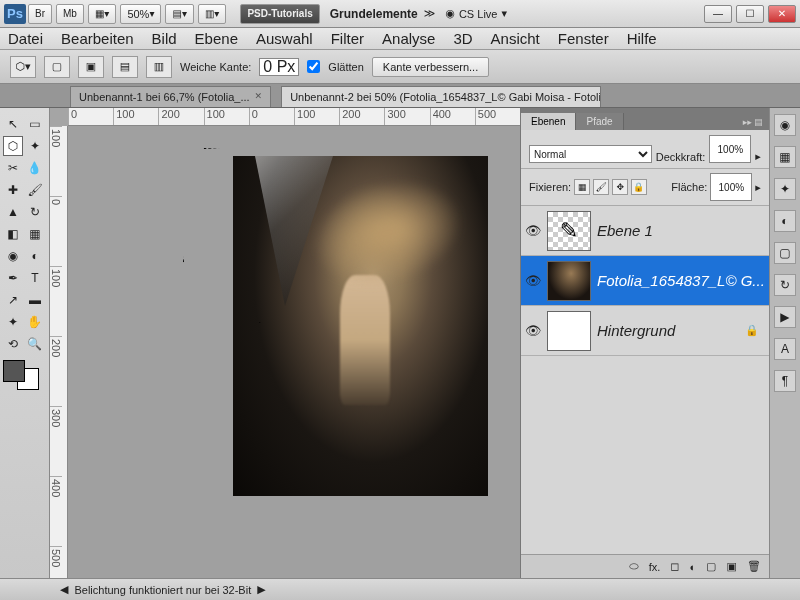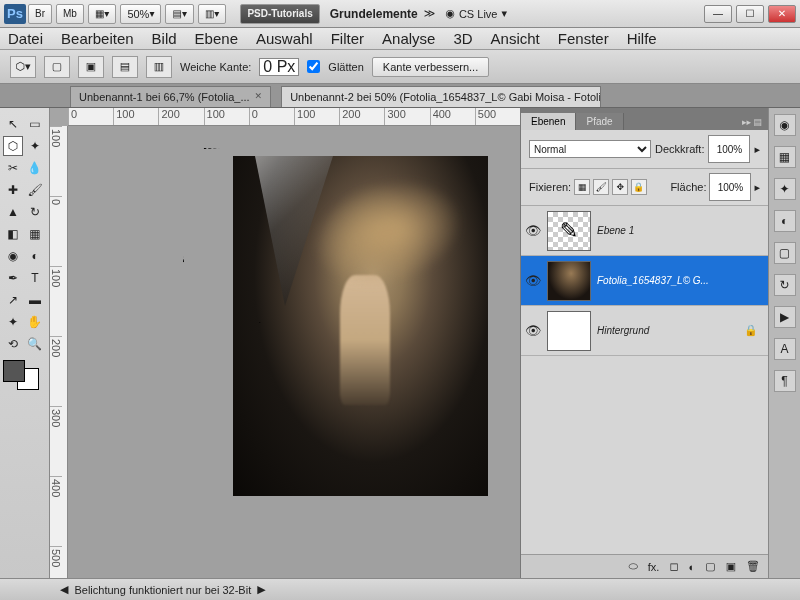--- a/index.html
+++ b/index.html
@@ -39,36 +39,36 @@
 .doc-img::before{content:"";position:absolute;left:42%;top:35%;width:50px;height:130px;background:linear-gradient(#d4b896,#c4a880,#4a3d2f);border-radius:30% 30% 10% 10%;filter:blur(1px)}
 .doc-img::after{content:"";position:absolute;left:25%;top:5%;width:180px;height:120px;background:radial-gradient(ellipse,#b89868 10%,transparent 60%);filter:blur(4px);transform:rotate(-15deg)}
 .curl{position:absolute;left:145px;top:30px;width:120px;height:150px;background:linear-gradient(135deg,rgba(255,255,255,0.7),rgba(100,100,100,0.4),rgba(0,0,0,0.5));clip-path:polygon(35% 0,100% 0,60% 100%);filter:blur(0.5px)}
 .selection{position:absolute;left:115px;top:22px;width:140px;height:175px;border:1px dashed #000;background:transparent;clip-path:polygon(15% 0%, 98% 4%, 55% 100%, 0% 65%)}
 .panels{width:280px;background:#c0c0c0;border-left:1px solid #777;display:flex}
 .panel-main{flex:1;background:#d0d0d0;display:flex;flex-direction:column}
 .panel-tabs{height:22px;background:#7a7a7a;display:flex;align-items:flex-end}
 .ptab{padding:3px 10px;font-size:10px;background:#808080;color:#ddd;border-right:1px solid #666}
 .ptab.active{background:#d0d0d0;color:#000}
 .panel-arrow{margin-left:auto;padding:3px 6px;color:#ccc;font-size:9px}
-.panel-opts{padding:5px 8px;background:#d8d8d8;display:flex;align-items:center;gap:4px;border-bottom:1px solid #aaa}
+.panel-opts{padding:5px 8px;background:#d8d8d8;display:flex;align-items:flex-end;gap:4px;border-bottom:1px solid #aaa}
 .panel-opts select{flex:1;font-size:10px;height:18px;background:#fff;border:1px solid #888}
 .pct-input{width:42px;height:28px;border:1px solid #888;background:#fff;font-size:10px;text-align:center}
 .lock-row{padding:4px 8px;background:#d8d8d8;display:flex;align-items:center;gap:3px;border-bottom:1px solid #aaa;font-size:10px}
 .lock-ico{width:16px;height:16px;border:1px solid #999;background:#eee;font-size:9px;display:flex;align-items:center;justify-content:center}
 .layers{flex:1;background:#d6d6d6;overflow:auto}
 .layer{display:flex;align-items:center;height:50px;border-bottom:1px solid #b0b0b0;padding:0 4px;gap:6px}
 .layer.sel{background:#1d72d8;color:#fff}
 .layer.sel .lname{color:#fff;font-weight:normal}
 .eye{width:16px;font-size:13px}
 .thumb{width:44px;height:40px;border:1px solid #666;background:#fff}
 .thumb.checker{background:repeating-conic-gradient(#ccc 0 25%,#fff 0 50%) 0 0/10px 10px}
 .thumb.img{background:radial-gradient(ellipse at 55% 30%,#987a55 0%,#1a1410 70%)}
 .thumb.white{background:#fff}
 .paintbrush{width:100%;height:100%;display:flex;align-items:center;justify-content:center;font-size:22px;color:#000}
-.lname{font-size:10px;font-style:italic;flex:1;white-space:nowrap;overflow:hidden;text-overflow:ellipsis}
+.lname{font-size:15px;font-style:italic;flex:1;white-space:nowrap;overflow:hidden;text-overflow:ellipsis}
 .lock{font-size:11px;color:#666;margin-right:6px}
 .panel-foot{height:24px;background:#cacaca;border-top:1px solid #999;display:flex;align-items:center;justify-content:flex-end;gap:10px;padding:0 8px;font-size:11px;color:#555}
 .panel-strip{width:32px;background:#b8b8b8;border-left:1px solid #888;display:flex;flex-direction:column;align-items:center;padding-top:6px;gap:10px}
 .strip-ico{width:22px;height:22px;background:#d4d4d4;border:1px solid #999;display:flex;align-items:center;justify-content:center;font-size:12px}
 .statusbar{position:absolute;left:0;right:0;bottom:0;height:22px;background:linear-gradient(#dadada,#c4c4c4);border-top:1px solid #888;display:flex;align-items:center;padding:0 60px;font-size:10px;gap:6px}
 </style>
 </head>
 <body>
 
 <div class="titlebar">

